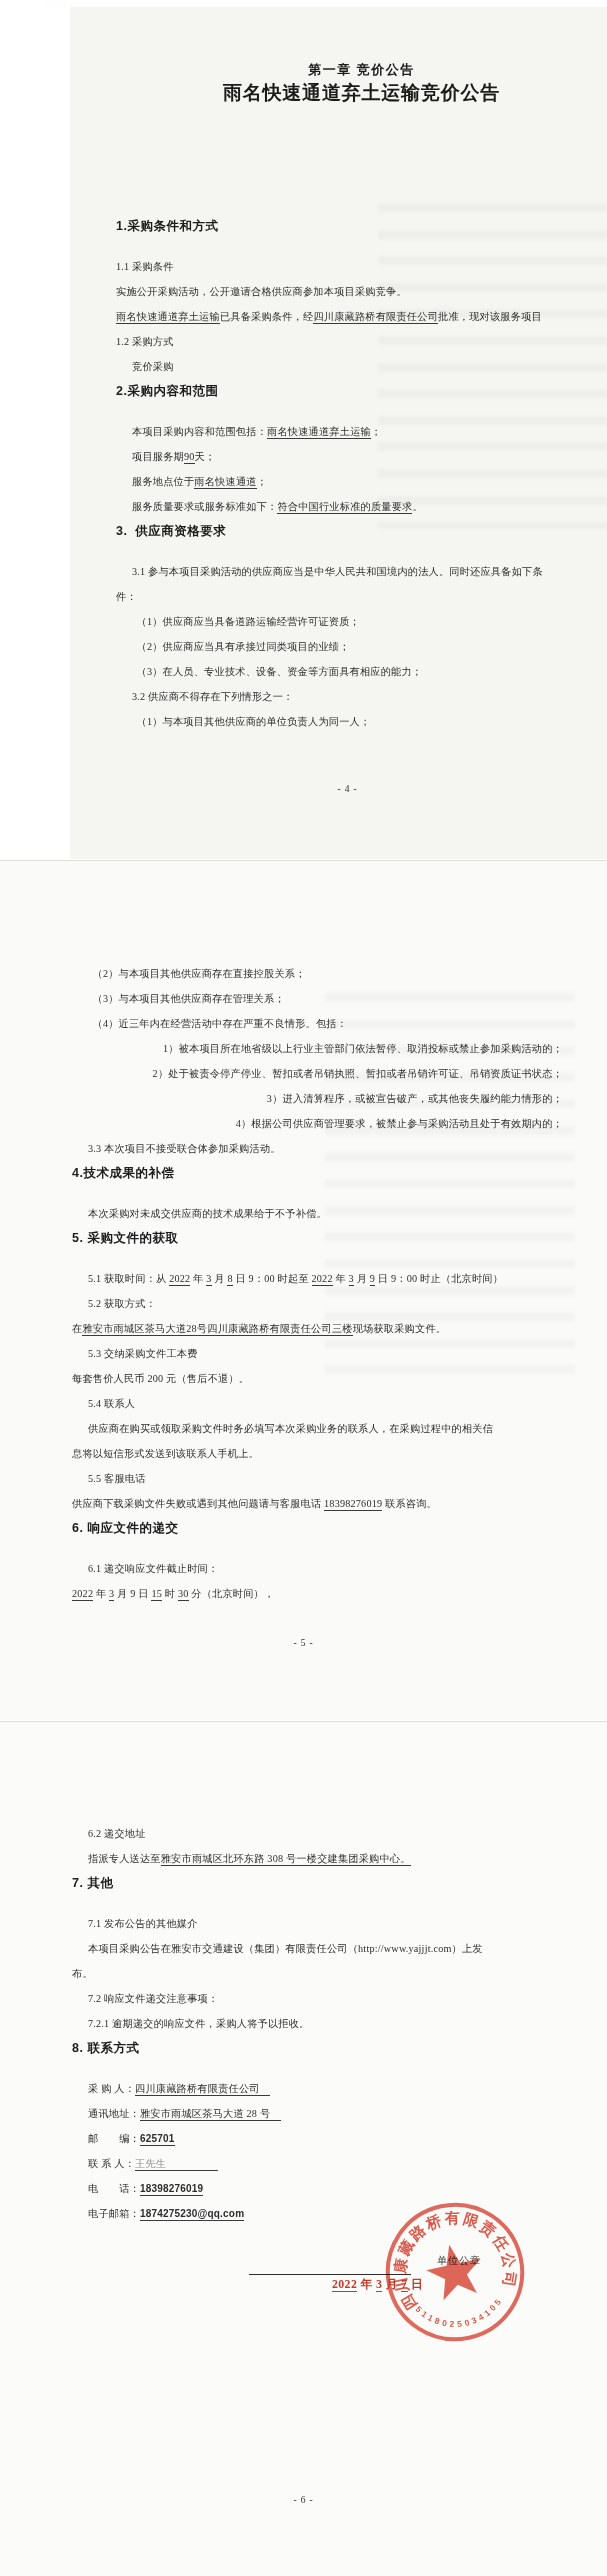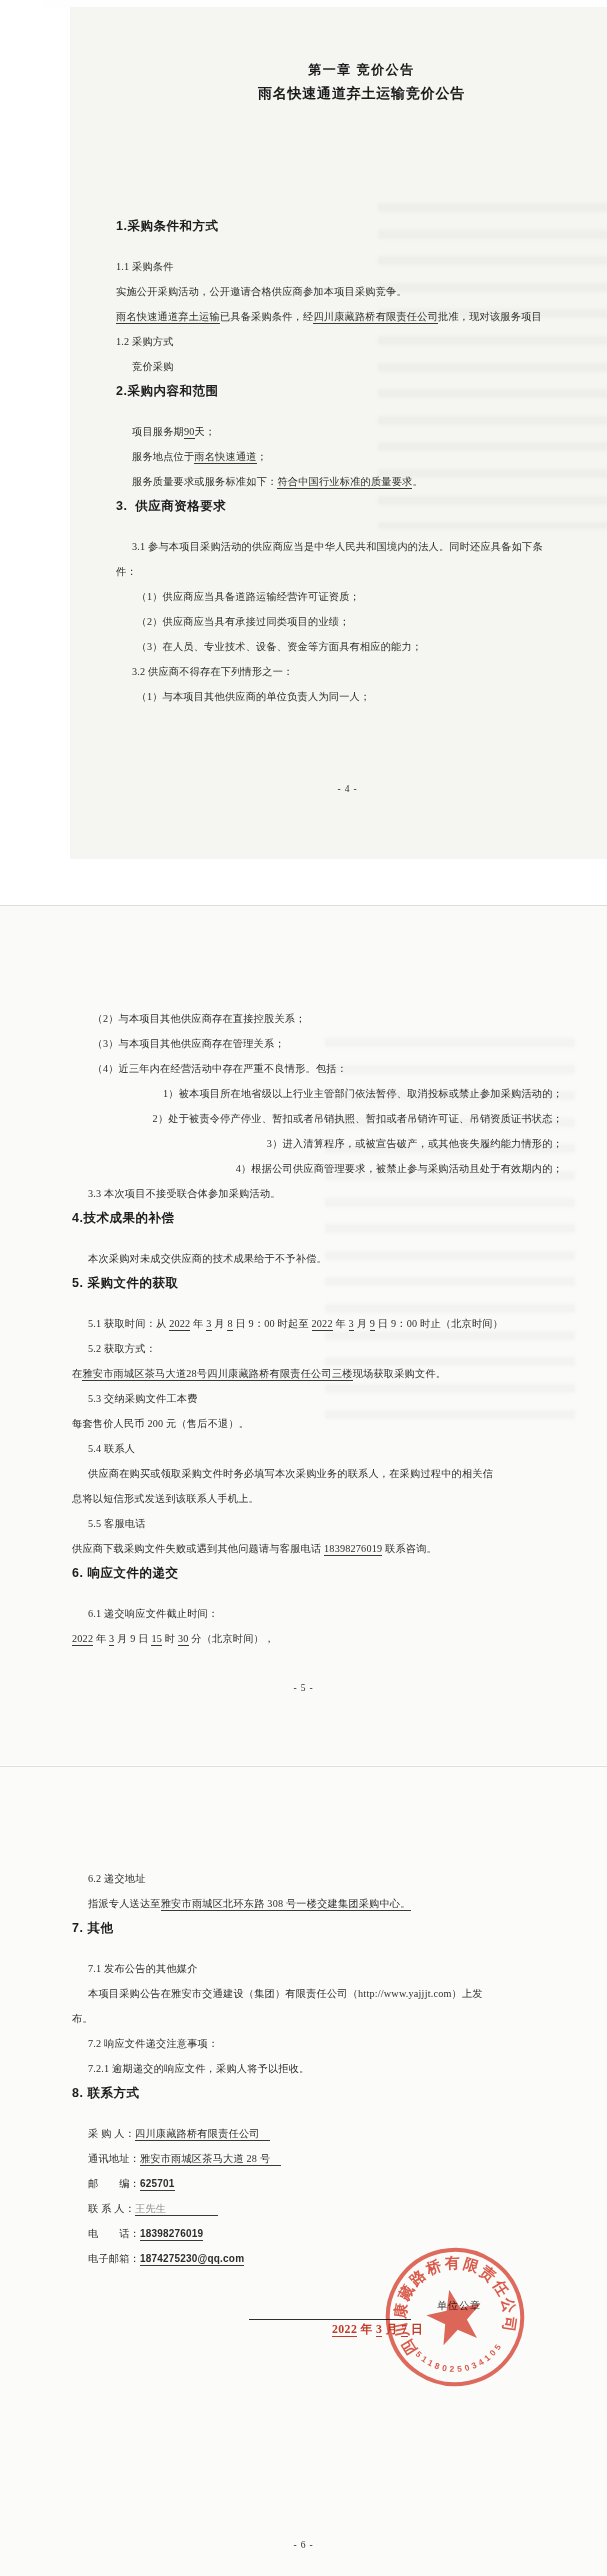--- a/index.html
+++ b/index.html
@@ -10,21 +10,21 @@
     color:#2c2c2c;
   }
   .page {
     position:relative;
     width:607px;
     box-sizing:border-box;
     overflow:hidden;
   }
   #page-4 { height:859px; background:#f5f5f1; padding:58px 44px 0 72px;margin-left:44px; }
   #page-5 { height:861px; background:#fafaf8; padding:101px 44px 0 72px;
-            border-top:1.5px solid #ffffff; box-shadow: inset 0 0.8px 0 #d4d4d0; margin-top: 45px; }
+            border-top:1.5px solid #ffffff; box-shadow: inset 0 0.8px 0 #d4d4d0; }
   #page-6 { height:856px; background:#fbfbf9; padding:100px 27px 0 72px;
             border-top:1.5px solid #ffffff; box-shadow: inset 0 0.8px 0 #d4d4d0; }
 
   .edge-left { position:absolute; left:0; top:0; width:26px; height:100%; background:#ffffff; }
   .edge-top  { position:absolute; left:0; top:0; width:100%; height:6.8px; background:#fefefe; }
 
   .ghost {
     position:absolute; pointer-events:none;
     filter: blur(1.5px);
     background: repeating-linear-gradient(180deg,
@@ -33,21 +33,21 @@
   .g1 { right:23px; top:203px; width:250px; height:326px; }
   .g2 { right:32px; top:133px; width:250px; height:395px; }
 
   .doc-header { text-align:center; margin-bottom:109px; position:relative; }
   .chapter-title {
     font-family:"Liberation Sans", sans-serif; font-weight:bold;
     font-size:13px; line-height:23px; color:#1b1b1b; letter-spacing:1.5px;
   }
   .doc-title {
     font-family:"Liberation Sans", sans-serif; font-weight:bold;
-    font-size:14px; line-height:24px; color:#1b1b1b; letter-spacing:0.8px;
+    font-size:19px; line-height:24px; color:#1b1b1b; letter-spacing:0.8px;
   }
 
   .blocks { position:relative; }
   .blk { line-height:25px; font-size:10.2px; letter-spacing:0.2px; }
   .blk span { white-space:pre; }
   .blk.h2 {
     font-family:"Liberation Sans", sans-serif; font-weight:bold;
     font-size:12.5px; color:#1d1d1d; margin-bottom:15px; letter-spacing:0.5px;
   }
   .ind1 { padding-left:16px; }
@@ -98,20 +98,21 @@
     <div class="doc-title">雨名快速通道弃土运输竞价公告</div>
   </div>
   <div class="blocks">
       <div class="blk h2"><span>1.采购条件和方式</span></div>
       <div class="blk line"><span>1.1 采购条件</span></div>
       <div class="blk line"><span>实施公开采购活动，公开邀请合格供应商参加本项目采购竞争。</span></div>
       <div class="blk line"><span class="u">雨名快速通道弃土运输</span><span>已具备采购条件，经</span><span class="u">四川康藏路桥有限责任公司</span><span>批准，现对该服务项目</span></div>
       <div class="blk line"><span>1.2 采购方式</span></div>
       <div class="blk line ind1"><span>竞价采购</span></div>
       <div class="blk h2"><span>2.采购内容和范围</span></div>
+      <div class="blk line ind1"><span>本项目采购内容和范围包括：</span><span class="u">雨名快速通道弃土运输</span><span>；</span></div>
       <div class="blk line ind1"><span>项目服务期</span><span class="u">90</span><span>天；</span></div>
       <div class="blk line ind1"><span>服务地点位于</span><span class="u">雨名快速通道</span><span>；</span></div>
       <div class="blk line ind1"><span>服务质量要求或服务标准如下：</span><span class="u">符合中国行业标准的质量要求</span><span>。</span></div>
       <div class="blk h2"><span>3.  供应商资格要求</span></div>
       <div class="blk line ind1"><span>3.1 参与本项目采购活动的供应商应当是中华人民共和国境内的法人。同时还应具备如下条</span></div>
       <div class="blk line"><span>件：</span></div>
       <div class="blk line ind2"><span>（1）供应商应当具备道路运输经营许可证资质；</span></div>
       <div class="blk line ind2"><span>（2）供应商应当具有承接过同类项目的业绩；</span></div>
       <div class="blk line ind2"><span>（3）在人员、专业技术、设备、资金等方面具有相应的能力；</span></div>
       <div class="blk line ind1"><span>3.2 供应商不得存在下列情形之一：</span></div>

